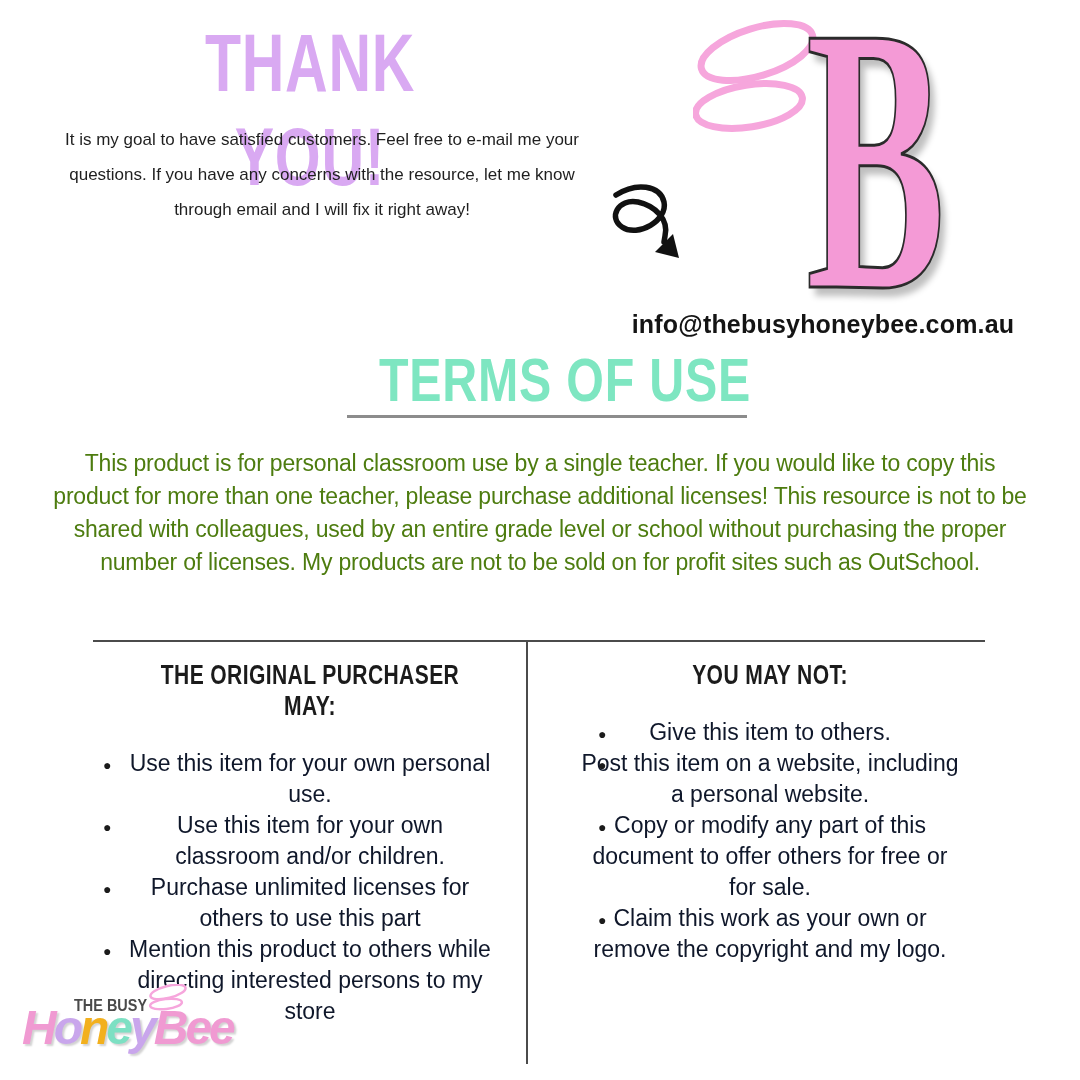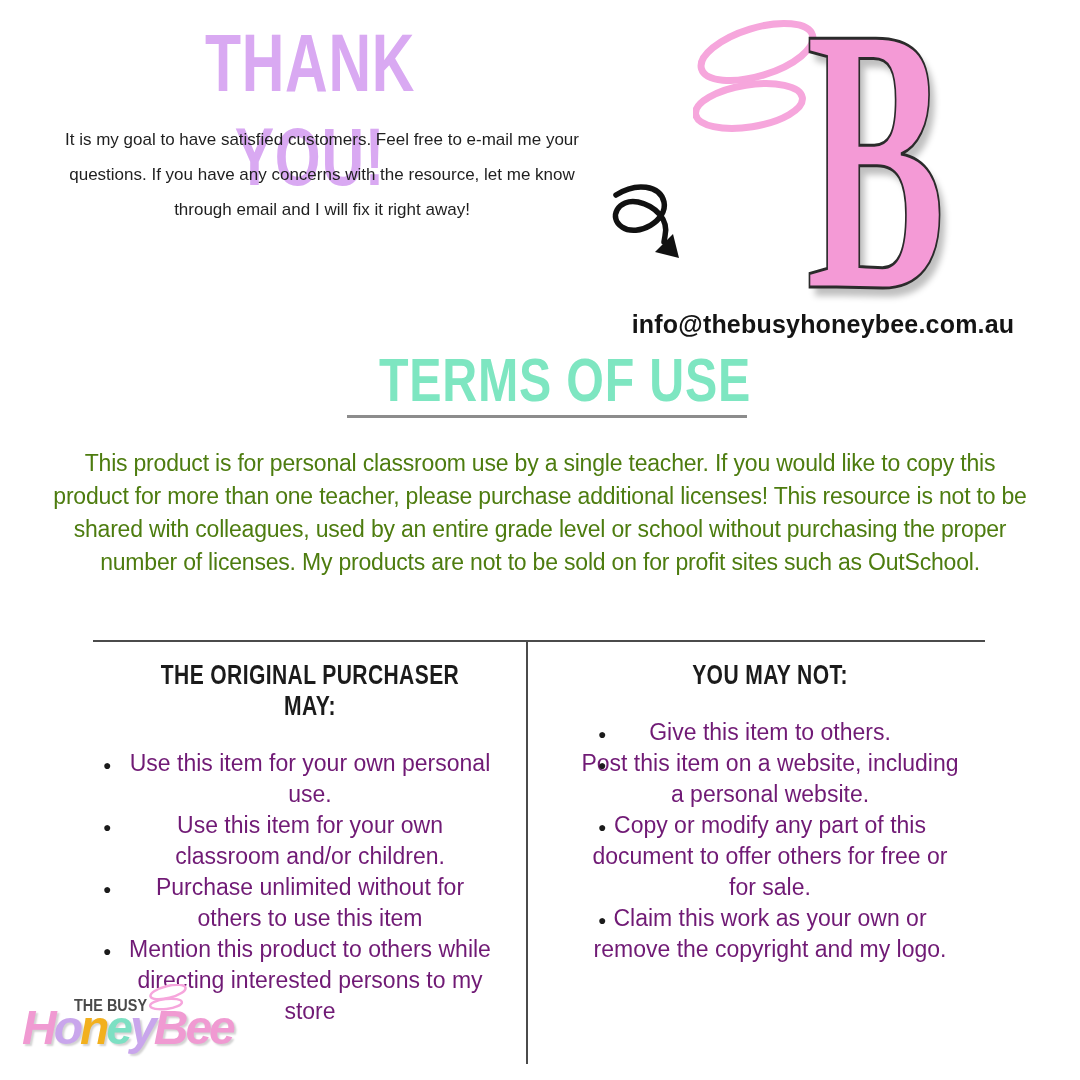--- a/index.html
+++ b/index.html
@@ -38,21 +38,21 @@
   .h-div{position:absolute;left:93px;top:640px;width:892px;height:2px;}
   .v-div{position:absolute;left:526px;top:640px;width:2px;height:424px;}
 
   
   .col{position:absolute;top:660px;}
   .col-left{left:95px;width:430px;}
   .col-right{left:550px;width:440px;}
   .col-heading{margin:0 0 26px 0;text-align:center;font-size:27px;font-weight:800;
                letter-spacing:0.5px;color:#1b1b1b;
                transform:scaleX(0.78);transform-origin:center;}
-  .col ul{list-style:none;margin:0;padding:0;font-size:23px;line-height:31px;color:#701a75;}
+  .col ul{list-style:none;margin:0;padding:0;font-size:23px;line-height:31px;color:#0f172a;}
   .col li{position:relative;text-align:center;padding:0 28px;}
   .col li::before{content:"●";position:absolute;top:2px;font-size:14px;color:#1b1b1b;}
   .col-left  li::before{left:8px;}
   .col-right li::before{left:48px;}
 
   
   .footer-logo{position:absolute;left:18px;top:986px;width:220px;height:92px;}
   .footer-top{position:absolute;left:56px;top:10px;font-size:17px;font-weight:800;
               color:#4a4a4a;letter-spacing:0;transform:scaleX(0.85);transform-origin:left;}
   .footer-script{position:absolute;left:4px;top:14px;white-space:nowrap;
@@ -91,21 +91,21 @@
   <p class="terms-para">This product is for personal classroom use by a single teacher. If you would like to copy this product for more than one teacher, please purchase additional licenses! This resource is not to be shared with colleagues, used by an entire grade level or school without purchasing the proper number of licenses. My products are not to be sold on for profit sites such as OutSchool.</p>
 
   <div class="h-div" style="background: rgb(75, 75, 75);"></div>
   <div class="v-div" style="background: rgb(75, 75, 75);"></div>
 
   <section class="col col-left">
     <h3 class="col-heading">THE ORIGINAL PURCHASER MAY:</h3>
     <ul>
       <li>Use this item for your own personal use.</li>
       <li>Use this item for your own classroom and/or children.</li>
-      <li>Purchase unlimited without for others to use this item</li>
+      <li>Purchase unlimited licenses for others to use this part</li>
       <li>Mention this product to others while directing interested persons to my store</li>
     </ul>
   </section>
 
   <section class="col col-right">
     <h3 class="col-heading">YOU MAY NOT:</h3>
     <ul>
       <li>Give this item to others.</li>
       <li>Post this item on a website, including a personal website.</li>
       <li>Copy or modify any part of this document to offer others for free or for sale.</li>

